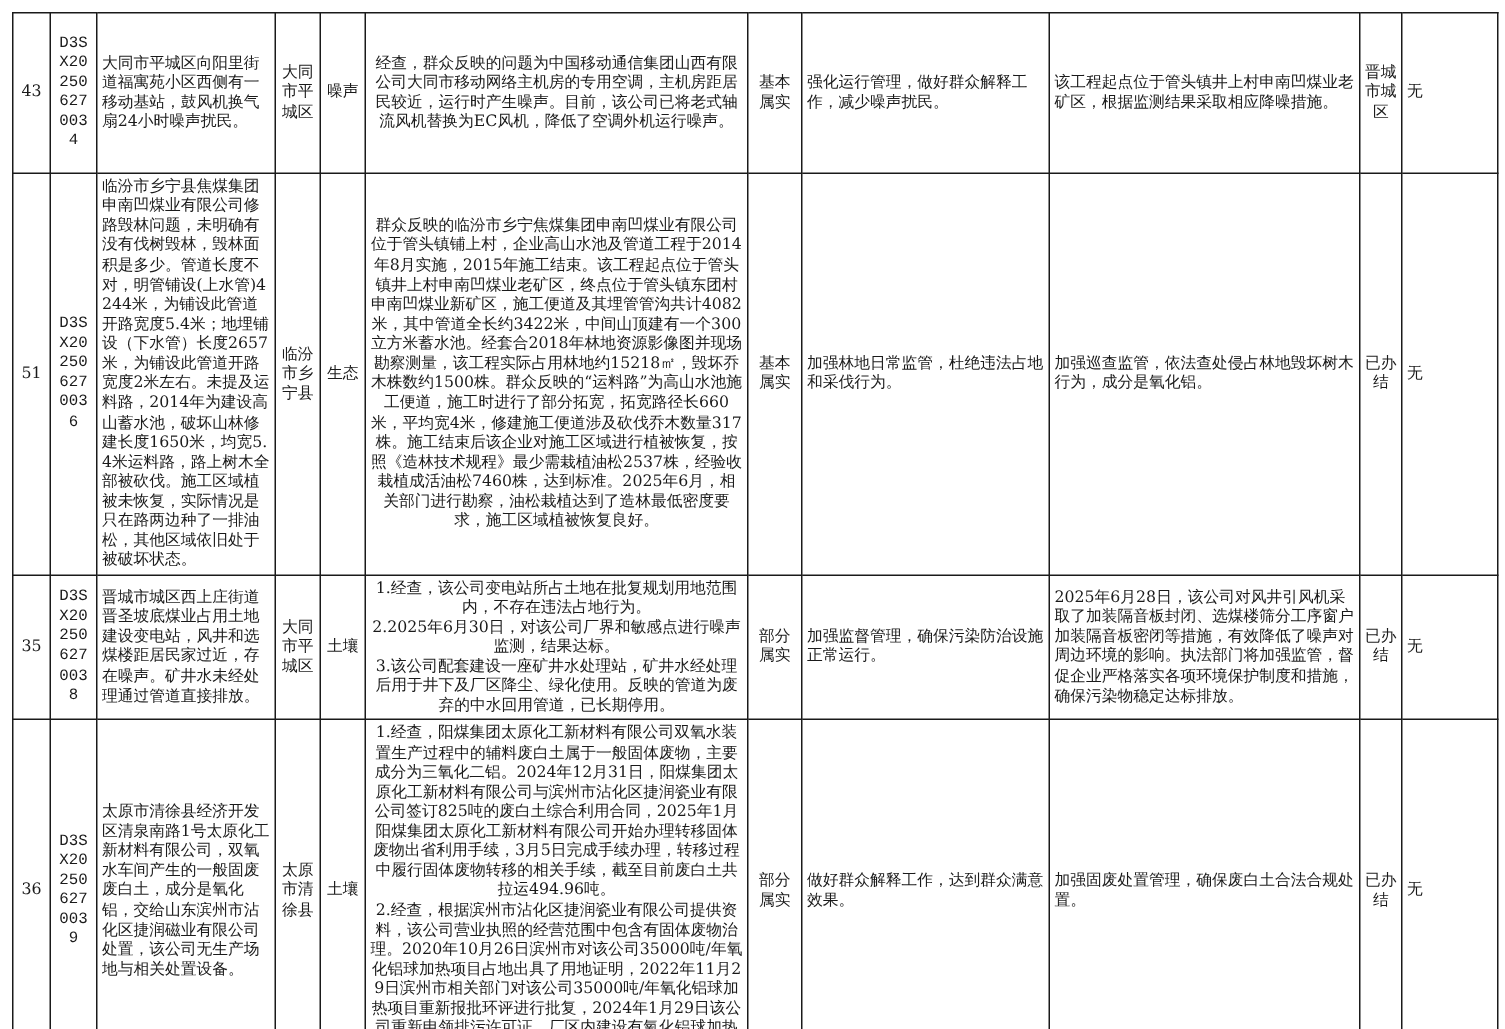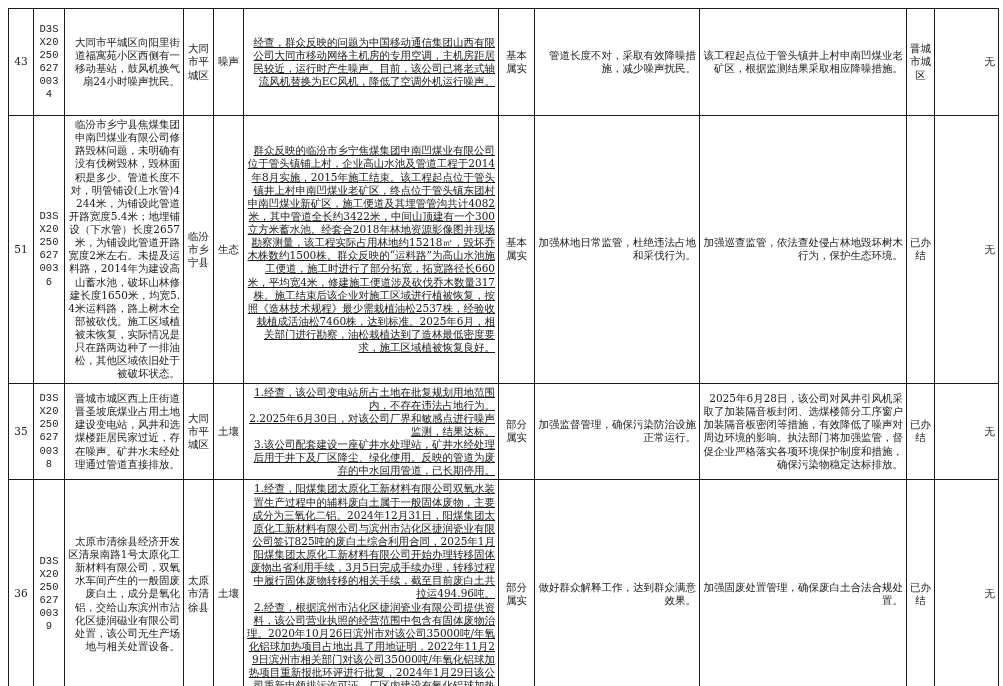--- a/index.html
+++ b/index.html
@@ -31,22 +31,22 @@
     vertical-align: middle;
     padding: 2px 3px;
     word-break: break-all;
     overflow: hidden;
   }
   tr.row:nth-child(1) { height: 107px; }
   tr.row:nth-child(2) { height: 248px; }
   tr.row:nth-child(3) { height: 91px; }
   tr.row:nth-child(4) { height: 214px; }
   td.c-center { text-align: center; }
-  td.c-left   { text-align: right; }
-  td.c-pre    { text-align: right; white-space: pre-line; text-decoration: underline; }
+  td.c-left   { text-align: left; }
+  td.c-pre    { text-align: center; white-space: pre-line; }
   td.c-id     { text-align: center; font-family: Liberation Mono, monospace; }
 </style>
 </head>
 <body>
 
 <div class="page">
   <table class="report">
     <colgroup>
       <col style="width:25px">
       <col style="width:31px">
@@ -62,35 +62,35 @@
     </colgroup>
     <tbody>
         <tr class="row">
     <td class="c-center">43</td>
     <td class="c-id">D3SX202506270034</td>
     <td class="c-left">大同市平城区向阳里街道福寓苑小区西侧有一移动基站，鼓风机换气扇24小时噪声扰民。</td>
     <td class="c-center">大同市平城区</td>
     <td class="c-center">噪声</td>
     <td class="c-pre">经查，群众反映的问题为中国移动通信集团山西有限公司大同市移动网络主机房的专用空调，主机房距居民较近，运行时产生噪声。目前，该公司已将老式轴流风机替换为EC风机，降低了空调外机运行噪声。</td>
     <td class="c-center">基本属实</td>
-    <td class="c-left">管道长度不对，采取有效降噪措施，减少噪声扰民。</td>
+    <td class="c-left">强化运行管理，做好群众解释工作，减少噪声扰民。</td>
     <td class="c-left">该工程起点位于管头镇井上村申南凹煤业老矿区，根据监测结果采取相应降噪措施。</td>
     <td class="c-center">晋城市城区</td>
     <td class="c-left">无</td>
   </tr>
         <tr class="row">
     <td class="c-center">51</td>
     <td class="c-id">D3SX202506270036</td>
     <td class="c-left">临汾市乡宁县焦煤集团申南凹煤业有限公司修路毁林问题，未明确有没有伐树毁林，毁林面积是多少。管道长度不对，明管铺设(上水管)4244米，为铺设此管道开路宽度5.4米；地埋铺设（下水管）长度2657米，为铺设此管道开路宽度2米左右。未提及运料路，2014年为建设高山蓄水池，破坏山林修建长度1650米，均宽5.4米运料路，路上树木全部被砍伐。施工区域植被未恢复，实际情况是只在路两边种了一排油松，其他区域依旧处于被破坏状态。</td>
     <td class="c-center">临汾市乡宁县</td>
     <td class="c-center">生态</td>
     <td class="c-pre">群众反映的临汾市乡宁焦煤集团申南凹煤业有限公司位于管头镇铺上村，企业高山水池及管道工程于2014年8月实施，2015年施工结束。该工程起点位于管头镇井上村申南凹煤业老矿区，终点位于管头镇东团村申南凹煤业新矿区，施工便道及其埋管管沟共计4082米，其中管道全长约3422米，中间山顶建有一个300立方米蓄水池。经套合2018年林地资源影像图并现场勘察测量，该工程实际占用林地约15218㎡，毁坏乔木株数约1500株。群众反映的“运料路”为高山水池施工便道，施工时进行了部分拓宽，拓宽路径长660米，平均宽4米，修建施工便道涉及砍伐乔木数量317株。施工结束后该企业对施工区域进行植被恢复，按照《造林技术规程》最少需栽植油松2537株，经验收栽植成活油松7460株，达到标准。2025年6月，相关部门进行勘察，油松栽植达到了造林最低密度要求，施工区域植被恢复良好。</td>
     <td class="c-center">基本属实</td>
     <td class="c-left">加强林地日常监管，杜绝违法占地和采伐行为。</td>
-    <td class="c-left">加强巡查监管，依法查处侵占林地毁坏树木行为，保护生态环境。</td>
+    <td class="c-left">加强巡查监管，依法查处侵占林地毁坏树木行为，成分是氧化铝。</td>
     <td class="c-center">已办结</td>
     <td class="c-left">无</td>
   </tr>
         <tr class="row">
     <td class="c-center">35</td>
     <td class="c-id">D3SX202506270038</td>
     <td class="c-left">晋城市城区西上庄街道晋圣坡底煤业占用土地建设变电站，风井和选煤楼距居民家过近，存在噪声。矿井水未经处理通过管道直接排放。</td>
     <td class="c-center">大同市平城区</td>
     <td class="c-center">土壤</td>
     <td class="c-pre">1.经查，该公司变电站所占土地在批复规划用地范围内，不存在违法占地行为。

